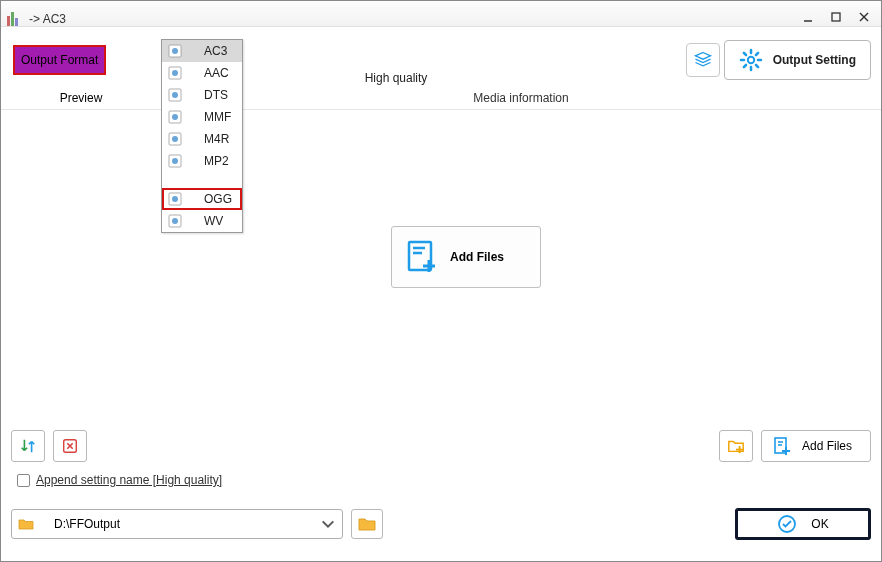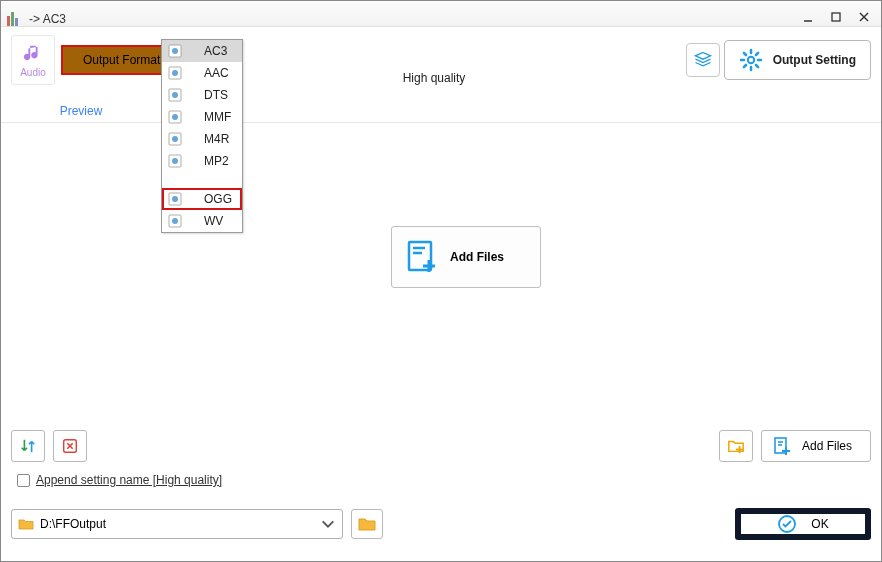--- a/index.html
+++ b/index.html
@@ -15,30 +15,30 @@
 .titlebar .title { flex: 1; color:#333;}
 .winbtns { display: flex; gap: 6px; }
 .winbtn { width: 22px; height: 18px; display:flex; align-items:center; justify-content:center; color:#444; cursor:default;}
 .winbtn svg{width:12px;height:12px;}
 
 
 .toprow { display:flex; align-items:center; gap:4px; padding: 8px 10px 0 10px; }
 .audio-tile { width:44px; height:50px; border:1px solid #e8e8e8; border-radius:3px; display:flex; flex-direction:column; align-items:center; justify-content:center; gap:2px;}
 .audio-tile svg{width:22px;height:22px;}
 .audio-tile .lbl{ font-size:10px; color:#b48de0;}
-.output-format { height:30px; padding:0 20px; border:2.5px solid #d31414; display:flex; align-items:center; background:#a16207; margin-left:2px;}
+.output-format { height:30px; padding:0 6px; border:2.5px solid #d31414; display:flex; align-items:center; background:#a21caf; margin-left:2px;}
 .quality { flex:1; text-align:center; color:#222;margin-top:36px; }
 .layers-btn { width:34px; height:34px; border:1px solid #c8c8c8; border-radius:4px; display:flex; align-items:center; justify-content:center; }
 .layers-btn svg{width:20px;height:20px;}
 .output-setting { height:40px; padding:16px 14px; border:1px solid #b8b8b8; border-radius:4px; display:flex; align-items:center; gap:10px; font-size:15px; font-weight:bold; color:#222;}
 .output-setting svg{width:24px;height:24px;}
 
 
 .subhead { display:flex; border-bottom:1px solid #e6e6e6; margin-top:6px; padding-bottom:4px; }
-.subhead .col-preview { width:160px; text-align:center; color:#3b82f6;margin-top:13px; }
+.subhead .col-preview { width:160px; text-align:center; color:#000000; }
 .subhead .col-media { flex:1; text-align:center; color:#333; }
 
 
 .dropdown { position:absolute; left:160px; top:38px; width:82px; background:#fff; border:1px solid #9a9a9a; box-shadow:1px 1px 2px rgba(0,0,0,0.15); }
 .dropdown .itm { height:22px; display:flex; align-items:center; gap:22px; padding:0 6px; color:#222; }
 .dropdown .itm.sel { background:#d9d9d9; }
 .dropdown .itm.hl { outline:2.5px solid #d31414; outline-offset:-2px;margin-top:16px; }
 .dropdown .ic { width:14px; height:14px; display:inline-flex; align-items:center; justify-content:center;}
 .dropdown .ic svg{width:14px;height:14px;}
 
@@ -53,26 +53,26 @@
 .spacer { flex:1; }
 .addfiles-btn { height:32px; border:1px solid #b8b8b8; border-radius:3px; background:#fff; display:flex; align-items:center; gap:10px; padding:0 18px 0 10px; }
 .addfiles-btn svg{width:20px;height:20px;}
 
 
 .check-row { position:absolute; left:16px; top:472px; display:flex; align-items:center; gap:6px; color:#333;text-decoration:underline;}
 .check-row .cb { width:13px; height:13px; border:1px solid #888; border-radius:2px; background:#fff; }
 
 
 .path-row { position:absolute; left:10px; right:10px; top:506px; height:34px; display:flex; align-items:center; gap:8px; }
-.path-combo { width:332px; height:30px; border:1px solid #b0b0b0; border-radius:3px; display:flex; align-items:center; padding:0 6px; gap:6px; }
+.path-combo { width:332px; height:30px; border:1px solid #b0b0b0; border-radius:3px; display:flex; align-items:center; padding:0 6px; gap:20px; }
 .path-combo .chev { margin-left:auto; }
 .path-combo svg{width:16px;height:16px;}
 .folder-btn { width:32px; height:30px; border:1px solid #b8b8b8; border-radius:3px; display:flex; align-items:center; justify-content:center; }
 .folder-btn svg{width:18px;height:18px;}
-.ok-btn { margin-left:auto; width:136px; height:32px; border:6px solid #0f172a; border-radius:3px; display:flex; align-items:center; justify-content:center; gap:14px; }
+.ok-btn { margin-left:auto; width:136px; height:32px; border:3px solid #0f172a; border-radius:3px; display:flex; align-items:center; justify-content:center; gap:14px; }
 .ok-btn svg{width:20px;height:20px;}
 </style>
 </head>
 <body>
 
 <div class="titlebar">
   <div class="appicon">
       <span></span>
       <span></span>
       <span></span>
@@ -92,46 +92,41 @@
     <div class="winbtn">
         <svg viewBox="0 0 12 12">
           <line x1="2" y1="2" x2="10" y2="10" stroke="#333" stroke-width="1.5"></line>
           <line x1="10" y1="2" x2="2" y2="10" stroke="#333" stroke-width="1.5"></line>
         </svg>
       </div>
   </div>
 </div>
 
 <div class="toprow">
-  <div class="audio-tile">
-    <svg viewBox="0 0 24 24">
-        <path d="M9 3v12.5A3.5 3.5 0 1 1 7 12.1V6l10-2v9.5A3.5 3.5 0 1 1 15 10.1V3L9 3z" fill="#b07ee8"></path>
-      </svg>
-    <div class="lbl">Audio</div>
-  </div>
   <div class="output-format">
     <span>Output Format</span>
   </div>
   <div class="quality">High quality</div>
   <div class="layers-btn">
     <svg viewBox="0 0 24 24">
         <path d="M12 3l9 4-9 4-9-4 9-4zm-9 8l9 4 9-4m-18 4l9 4 9-4" fill="none" stroke="#1e9be9" stroke-width="1.6"></path>
       </svg>
   </div>
   <div class="output-setting">
     <svg viewBox="0 0 24 24">
         <circle cx="12" cy="12" r="3.2" fill="none" stroke="#1e9be9" stroke-width="2"></circle>
         <path d="M12 2v3M12 19v3M2 12h3M19 12h3M4.9 4.9l2.1 2.1M17 17l2.1 2.1M19.1 4.9L17 7M7 17l-2.1 2.1" stroke="#1e9be9" stroke-width="2.6" stroke-linecap="round"></path>
       </svg>
     <span>Output Setting</span>
   </div>
 </div>
 
 <div class="subhead">
   <div class="col-preview">Preview</div>
+  <div class="col-media">Media information</div>
 </div>
 
 <div class="dropdown" id="format-dropdown">
     <div class="itm sel">
       <span class="ic">
         <svg viewBox="0 0 14 14">
           <rect x="1" y="1" width="12" height="12" rx="1" fill="#fff" stroke="#999" stroke-width="0.8"></rect>
           <circle cx="7" cy="7" r="3" fill="#6aa5d8"></circle>
         </svg>
       </span>

